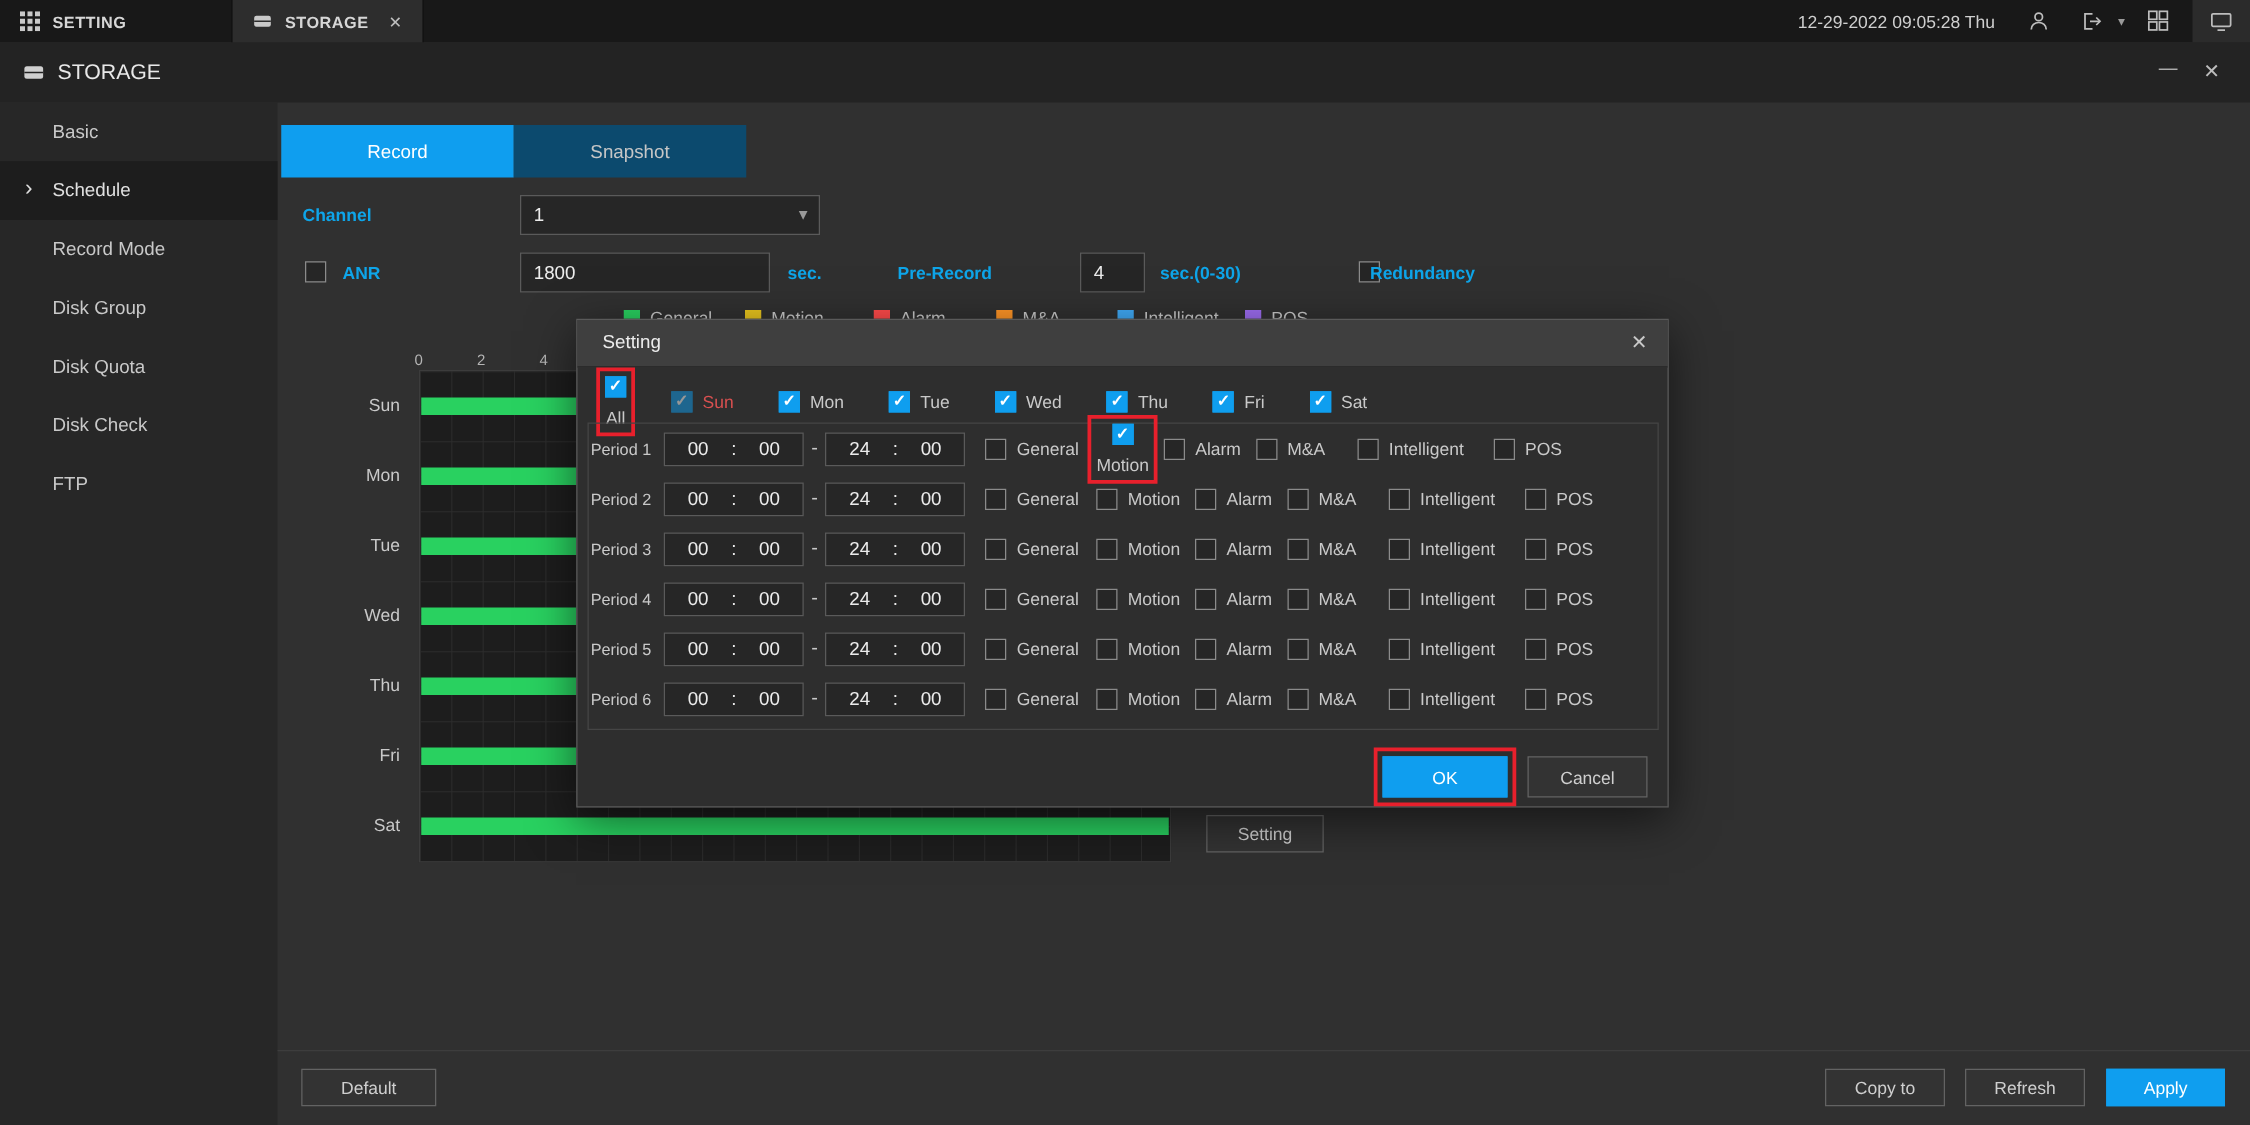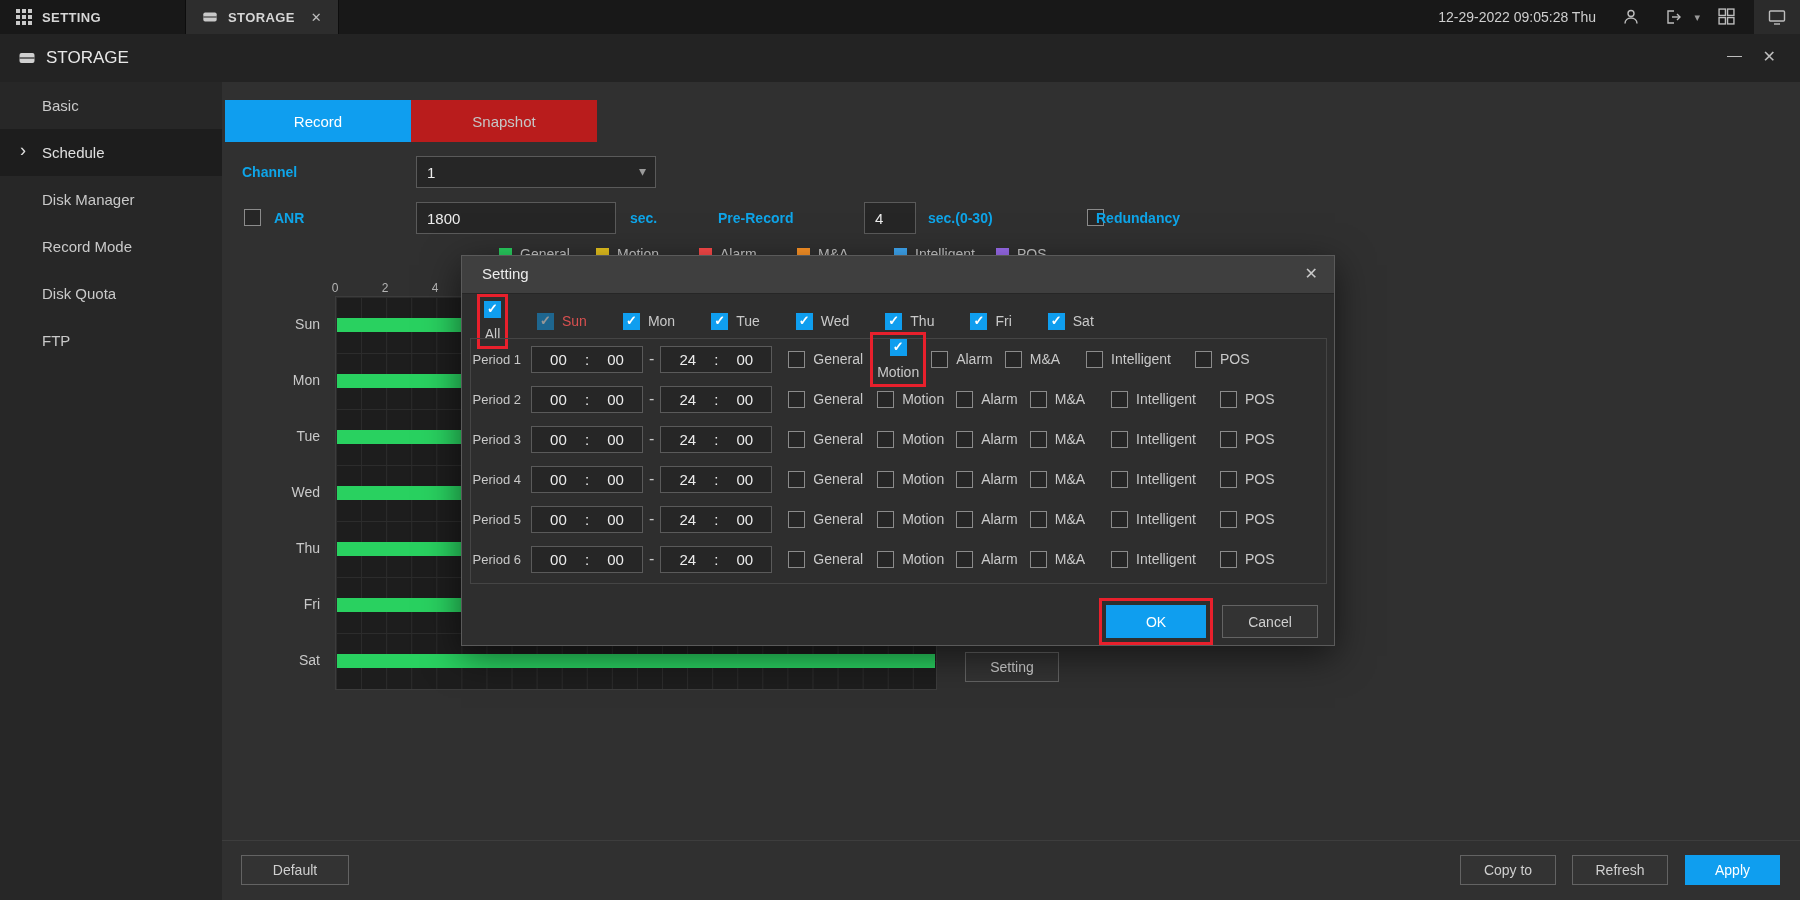--- a/index.html
+++ b/index.html
@@ -27,21 +27,21 @@
 
   
   .sidebar{position:absolute;left:0;top:82px;width:222px;height:818px;background:#272727;}
   .side-item{height:47px;display:flex;align-items:center;padding-left:42px;font-size:15px;color:#c9c9c9;position:relative;}
   .side-item.selected{background:#1d1d1d;color:#e0e0e0;}
   .side-chev{position:absolute;left:20px;top:11px;font-size:18px;color:#e0e0e0;}
 
   
   .tab{position:absolute;top:100px;width:186px;height:42px;display:flex;align-items:center;justify-content:center;font-size:15px;}
   .tab-record{left:225px;background:#0f9eef;color:#fff;}
-  .tab-snapshot{left:411px;background:#b91c1c;color:#c6c6c6;}
+  .tab-snapshot{left:411px;background:#0c4a6e;color:#c6c6c6;}
 
   .lbl{position:absolute;font-size:14px;color:#0ea5e9;font-weight:bold;}
   .field{position:absolute;background:#262626;border:1px solid #5a5a5a;box-sizing:border-box;
          color:#ececec;font-size:15px;display:flex;align-items:center;padding-left:10px;}
   .caret{position:absolute;right:9px;top:6px;color:#9a9a9a;font-size:14px;}
 
   .cb{width:17px;height:17px;border:1px solid #8b8b8b;background:#262626;box-sizing:border-box;
       display:inline-block;position:relative;flex:0 0 auto;}
   .cb.checked{background:#0f9eef;border-color:#0f9eef;}
   .cb.checked::after{content:"\2713";position:absolute;left:2px;top:-1px;color:#fff;font-size:13px;font-weight:bold;}
@@ -161,27 +161,30 @@
   
   <div class="sidebar">
     <div class="side-item">
         <span>Basic</span>
       </div>
     <div class="side-item selected">
       <span class="side-chev">›</span>
       <span>Schedule</span>
     </div>
     <div class="side-item">
-        <span>Disk Manager</span>
+        <span>Record Mode</span>
       </div>
     <div class="side-item">
-        <span>Record Mode</span>
+        <span>Disk Group</span>
       </div>
     <div class="side-item">
         <span>Disk Quota</span>
+      </div>
+    <div class="side-item">
+        <span>Disk Check</span>
       </div>
     <div class="side-item">
         <span>FTP</span>
       </div>
   </div>
 
   
   <div class="tab tab-record">Record</div>
   <div class="tab tab-snapshot">Snapshot</div>
 

